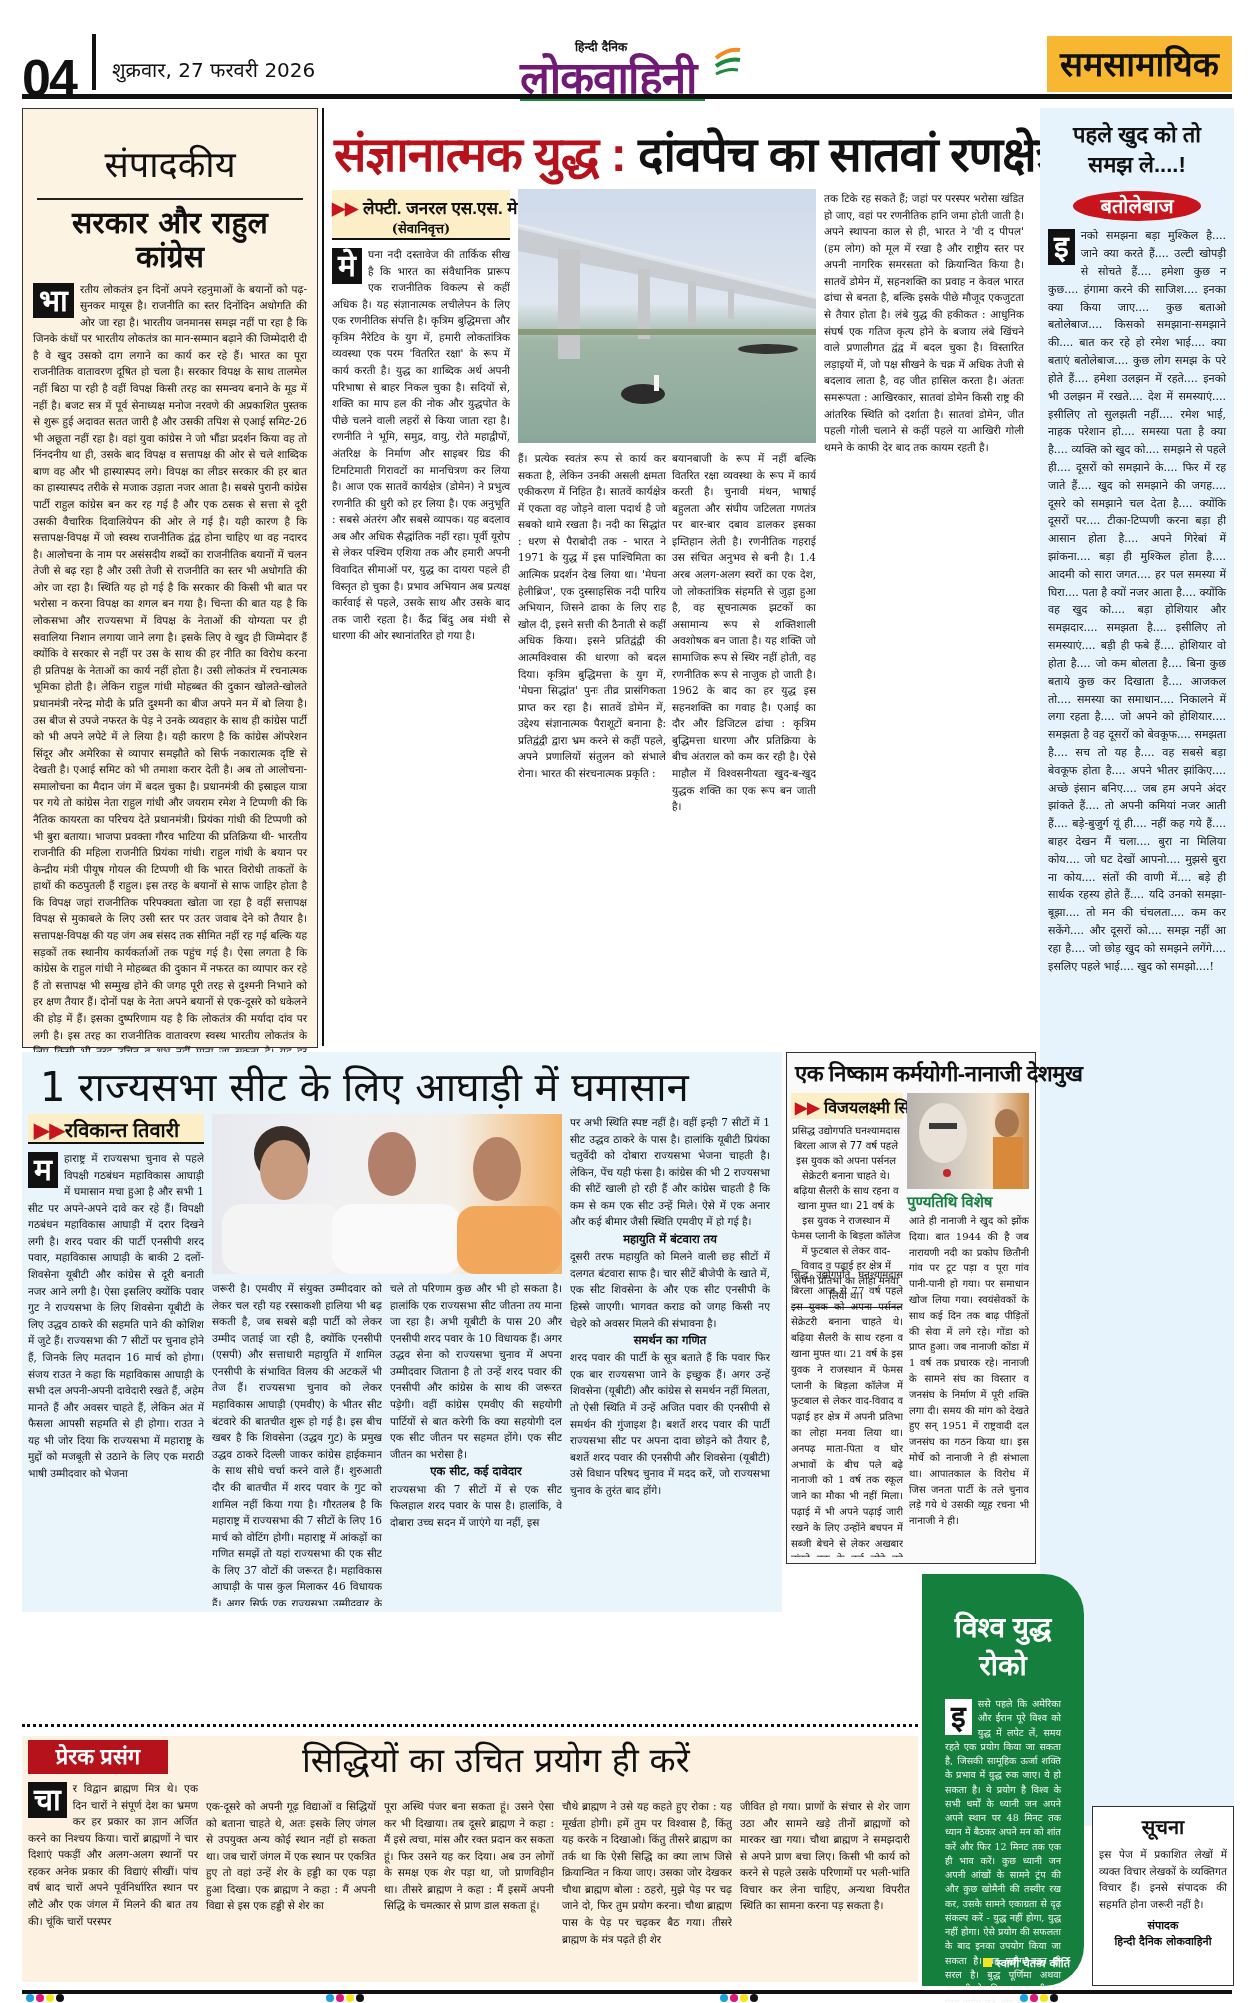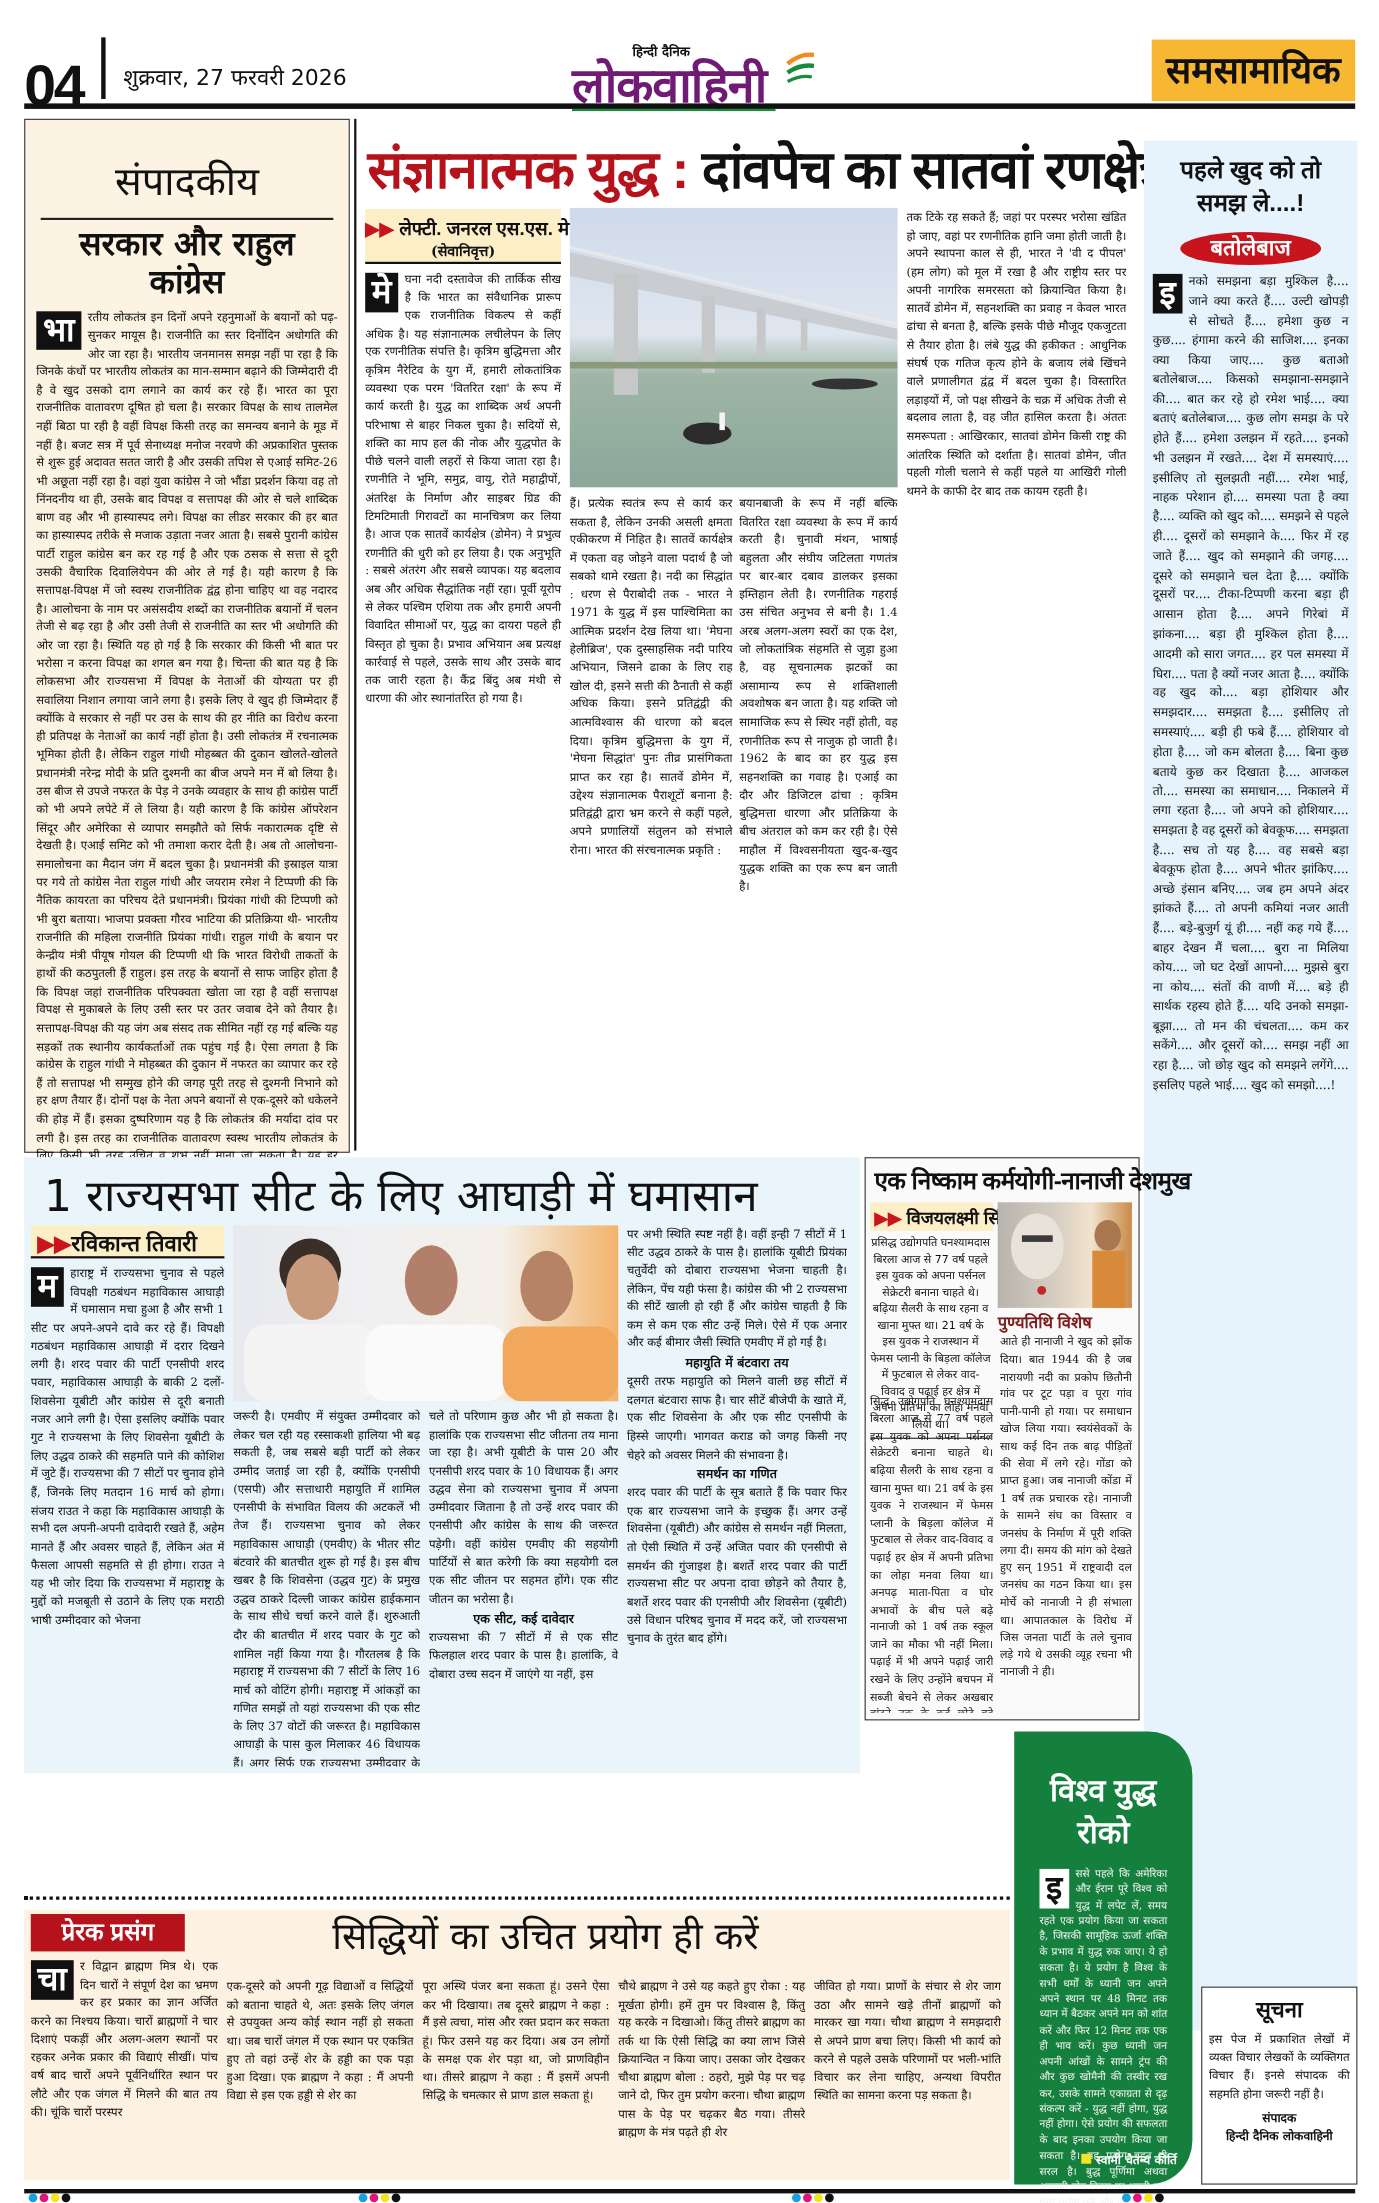--- a/index.html
+++ b/index.html
@@ -29,21 +29,21 @@
   .main-head { position: absolute; left: 10px; top: 12px; font-family: "Liberation Sans", sans-serif; font-weight: bold; font-size: 48px; letter-spacing: -1px; white-space: nowrap; }
   .main-head .red { color: #b5121b; }
   .byline-box { position: absolute; left: 8px; top: 82px; width: 178px; height: 50px; background: #fcefc7; border-bottom: 2px solid #111; text-align: center; }
   .byline-name { font-family: "Liberation Sans", sans-serif; font-weight: bold; font-size: 17px; padding-top: 6px; white-space: nowrap; }
   .byline-name .arr { color: #c8141c; }
   .byline-sub { font-size: 13px; font-weight: bold; font-family: "DejaVu Serif", serif; }
   .photo-bridge { position: absolute; left: 194px; top: 81px; width: 298px; height: 254px; background: linear-gradient(#cfdaeb 0%, #dfe6ef 45%, #9fb5a6 60%, #8aa89a 100%); overflow: hidden; }
   .col { position: absolute; }
 
   
-  #batole { left: 1040px; top: 108px; width: 194px; height: 1718px; background: #e6f3fc; padding: 6px 8px; margin-top: 20px; }
+  #batole { left: 1040px; top: 108px; width: 194px; height: 1718px; background: #e6f3fc; padding: 6px 8px; }
   .bt-title { text-align: center; font-family: "Liberation Sans", sans-serif; font-weight: bold; font-size: 22px; line-height: 1.35; padding-top: 6px; }
   .bt-badge { margin: 12px auto 6px; width: 128px; height: 30px; border-radius: 50%; background: #c8141c; color: #fff; text-align: center; font-family: "Liberation Sans", sans-serif; font-weight: bold; font-size: 20px; line-height: 30px; }
 
   
   #notice { left: 1092px; top: 1806px; width: 142px; height: 180px; background: #fff; border: 1.5px solid #333; padding: 6px; }
   .nt-title { text-align: center; font-size: 20px; font-family: "DejaVu Serif", serif; font-weight: bold; margin-bottom: 6px; }
   .nt-sign { text-align: center; font-size: 11px; font-weight: bold; margin-top: 6px; line-height: 1.4; }
 
   
   #rs { left: 22px; top: 1052px; width: 760px; height: 560px; background: #e9f4fb; padding: 0 6px; }
@@ -53,21 +53,21 @@
   .photo-leaders { position: absolute; left: 190px; top: 62px; width: 350px; height: 160px; background: linear-gradient(90deg, #e7e9ee 0%, #f0f0f2 35%, #f4efe7 70%, #f2b36b 100%); overflow: hidden; }
   .subhead { font-weight: bold; text-align: center; font-size: 11.5px; }
 
   
   #nanaji { left: 786px; top: 1052px; width: 250px; height: 512px; background: #fafafa; border: 1.5px solid #333; padding: 0 4px; }
   .nn-head { font-family: "Liberation Sans", sans-serif; font-weight: bold; font-size: 22px; white-space: nowrap; padding: 4px 0 0 4px; letter-spacing: -0.5px; }
   .nn-byline { position: absolute; left: 4px; top: 40px; width: 112px; height: 26px; background: #fcefc7; font-family: "Liberation Sans", sans-serif; font-weight: bold; font-size: 16px; padding: 3px 4px; white-space: nowrap; }
   .nn-byline .arr { color: #c8141c; }
   .nn-intro { position: absolute; left: 4px; top: 70px; width: 110px; font-size: 10px; line-height: 1.5; text-align: center; font-family: "DejaVu Sans", sans-serif; border-bottom: 1.5px solid #222; padding-bottom: 4px; }
   .photo-nanaji { position: absolute; left: 120px; top: 40px; width: 122px; height: 96px; background: linear-gradient(90deg, #b8b3ad 0%, #d8cfc3 45%, #f1e2cc 70%, #c98a47 100%); }
-  .nn-tag { position: absolute; left: 120px; top: 138px; font-family: "Liberation Sans", sans-serif; font-weight: bold; font-size: 15px; color: #7f1d1d; white-space: nowrap; }
+  .nn-tag { position: absolute; left: 120px; top: 138px; font-family: "Liberation Sans", sans-serif; font-weight: bold; font-size: 15px; color: #15803d; white-space: nowrap; }
   .vyr-panel { left: 922px; top: 1574px; width: 162px; height: 412px; background: #15803d; border-radius: 0 40px 40px 0; color: #fff; padding: 23px; }
   .vyr-head { font-family: "Liberation Sans", sans-serif; font-weight: bold; font-size: 28px; text-align: center; padding: 10px 0 14px; }
   .vyr-text { font-size: 9.5px; line-height: 1.5; text-align: justify; color: #f3f3f3; font-family: "DejaVu Serif", serif; }
   .vyr-author { position: absolute; right: 14px; bottom: 16px; font-size: 11px; font-weight: bold; color: #fff; }
   .vyr-author .sq { display: inline-block; width: 9px; height: 9px; background: #f5e425; margin-right: 4px; }
 
   
   #prerak { left: 22px; top: 1736px; width: 896px; height: 246px; background: #fdf1e2; padding: 6px; }
   .pr-tag { position: absolute; left: 6px; top: 4px; width: 140px; height: 34px; background: #b5121b; color: #fff; font-family: "Liberation Sans", sans-serif; font-weight: bold; font-size: 22px; text-align: center; line-height: 34px; }
   .pr-head { position: absolute; left: 280px; top: 0; font-family: "DejaVu Sans", sans-serif; font-size: 34px; white-space: nowrap; }

